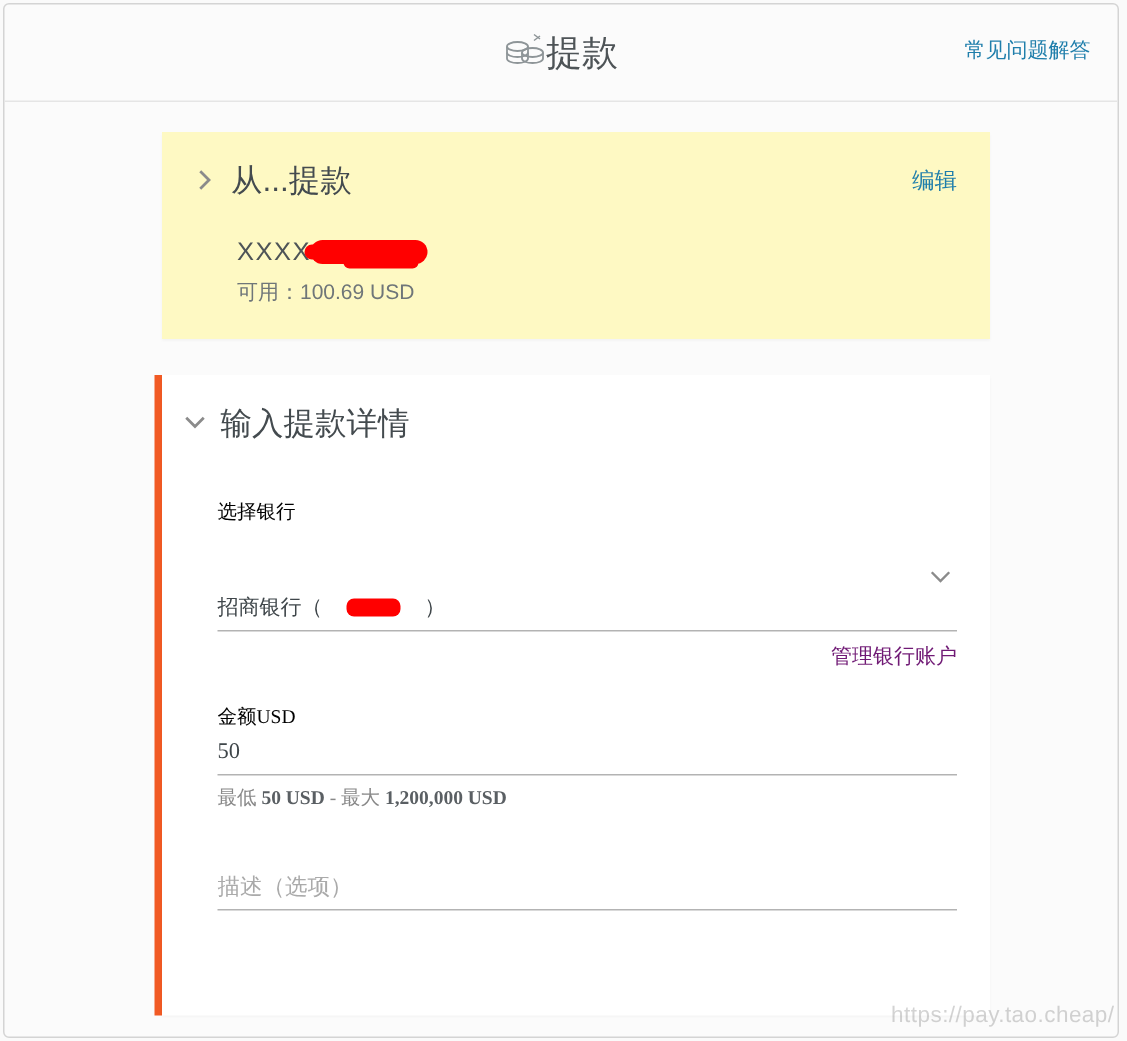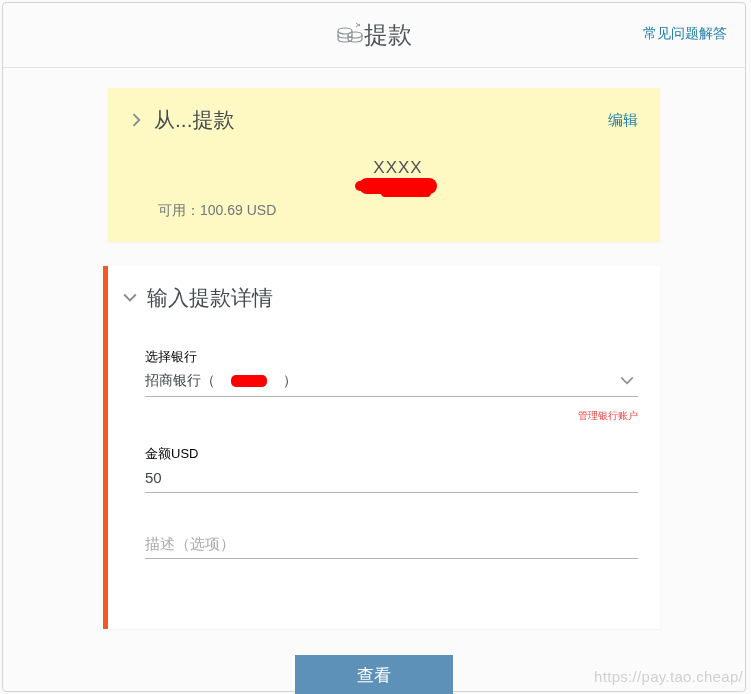--- a/index.html
+++ b/index.html
@@ -84,21 +84,20 @@
       font-size: 15px;
       cursor: pointer;
     }
     .from-body {
       padding: 24px 0 0 28px;
     }
     .acct-row {
       display: flex;
       align-items: center;
       gap: 0;
-      flex-direction: column;
     }
     .acct-name {
       color: #4e5457;
       font-size: 17px;
       letter-spacing: 1px;
     }
     .redact {
       display: inline-block;
       width: 78px;
       height: 16px;
@@ -151,43 +150,44 @@
       border-bottom: 1px solid #b3b3b3;
       padding: 2px 4px 6px 0;
       cursor: pointer;
     }
     .select-value {
       color: #3f464a;
       font-size: 14px;
       display: flex;
       align-items: center;
       gap: 16px;
+      margin-top: 40px;
     }
     .select-redact {
       display: inline-block;
       width: 36px;
       height: 12px;
       background: #f00;
       border-radius: 5px;
     }
     .chev-down {
       color: #888;
       width: 14px;
       height: 14px;
     }
     .manage-row {
       text-align: right;
       margin-top: 8px;
     }
     .manage-link {
-      color: #ef4444;
-      font-size: 10px;
-      cursor: pointer;
-    }
-    .amount-field { margin-top: 22px; }
+      color: #701a75;
+      font-size: 14px;
+      cursor: pointer;
+    }
+    .amount-field { margin-top: 22px; font-family: Liberation Serif, serif; }
     .text-input {
       border: none;
       border-bottom: 1px solid #b3b3b3;
       width: 100%;
       font-size: 15px;
       color: #3f464a;
       padding: 2px 0 6px 0;
       outline: none;
       background: transparent;
       font-family: inherit;
@@ -294,20 +294,23 @@
               </svg>
             </div>
             <div class="manage-row">
               <a class="manage-link">管理银行账户</a>
             </div>
           </div>
 
           <div class="field amount-field">
             <span class="field-label">金额USD</span>
             <input class="text-input" type="text" value="50" style="">
+            <div class="hint">
+              <span>最低 </span><b>50 USD</b><span> - 最大 </span><b>1,200,000 USD</b>
+            </div>
           </div>
 
           <div class="field desc-field">
             <input class="text-input" type="text" placeholder="描述（选项）" style="">
           </div>
         </div>
       </div>
     </div>
 
     <div class="submit-row">

